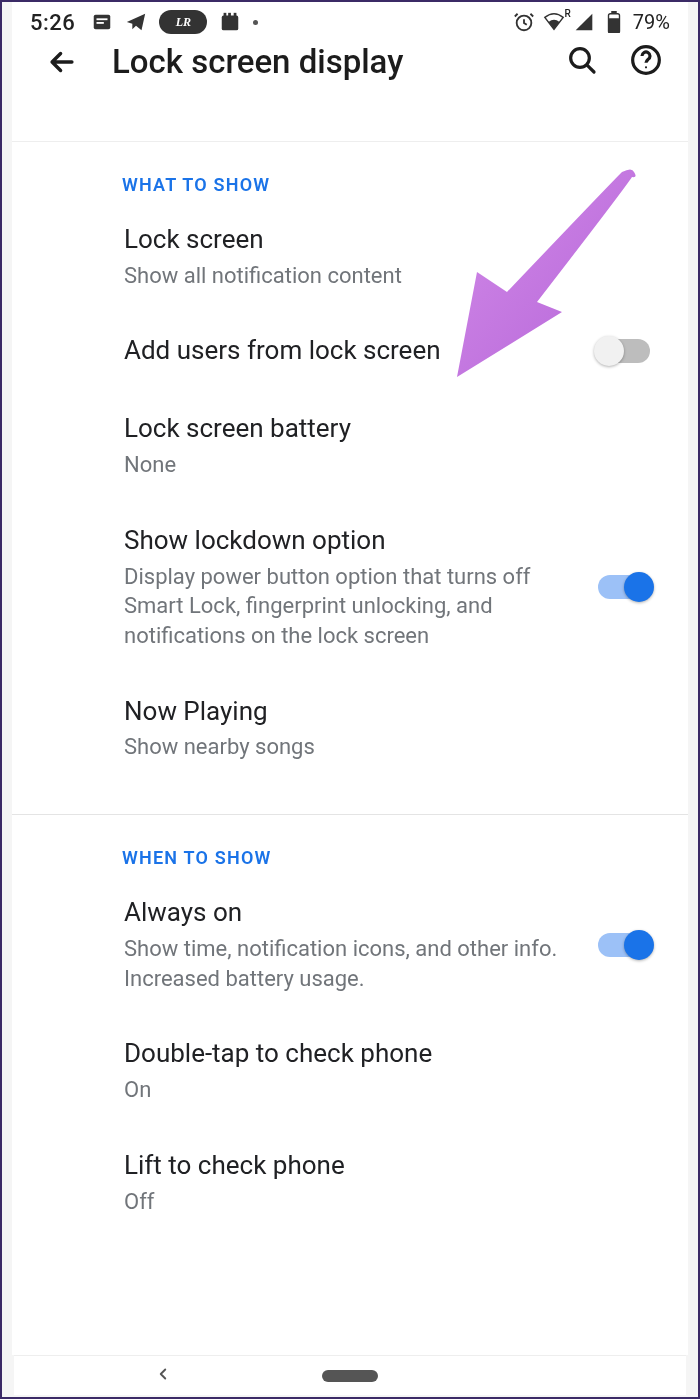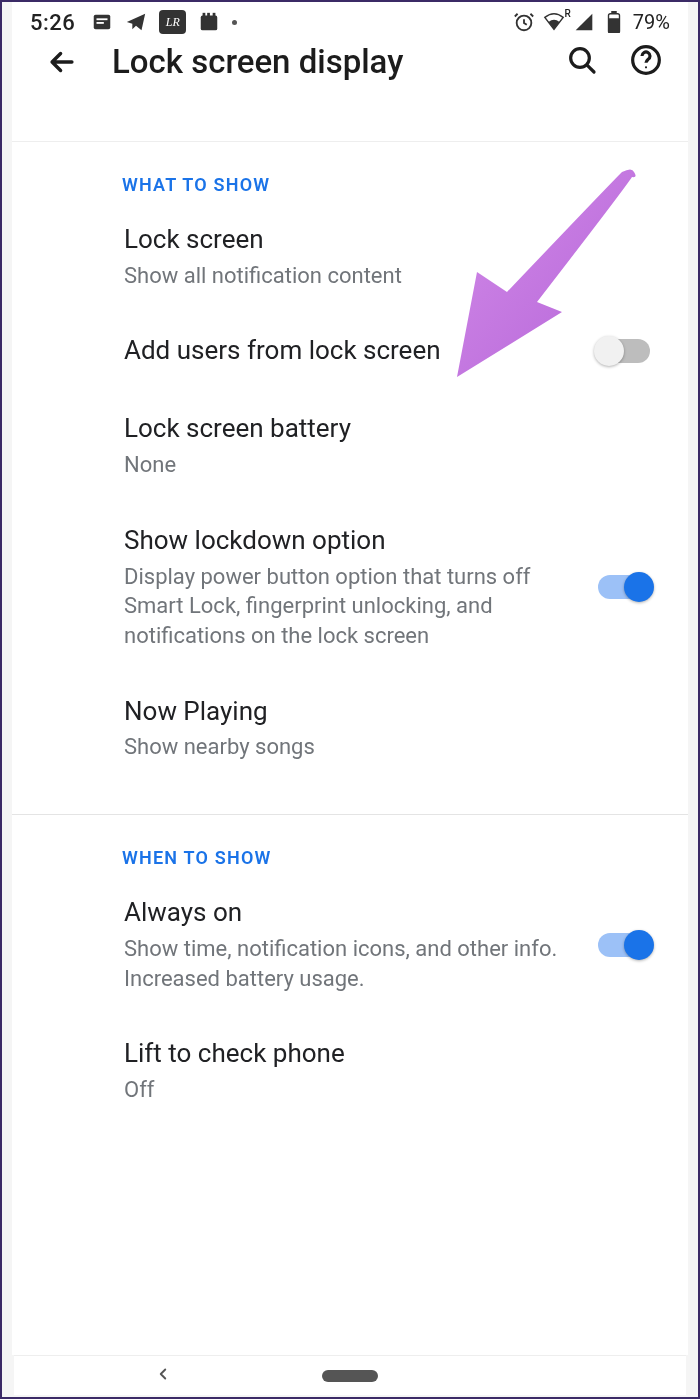--- a/index.html
+++ b/index.html
@@ -23,21 +23,21 @@
     justify-content: space-between;
     align-items: center;
     padding: 16px 18px;
     font-size: 22px;
     color: #222;
   }
   .status-left { display: flex; align-items: center; gap: 12px; }
   .status-right { display: flex; align-items: center; gap: 8px; }
   .status-time { font-weight: 500; letter-spacing: 0.5px; margin-right:4px;}
   .sicon { width: 22px; height: 22px; display:inline-flex; align-items:center; justify-content:center; }
-  .lr-badge { width:27px; height:24px; background:#333; color:#fff; font-size:12px; font-style:italic; font-weight:normal; display:flex; align-items:center; justify-content:center; border-radius:4px; font-family: Georgia, serif;}
+  .lr-badge { width:48px; height:24px; background:#333; color:#fff; font-size:12px; font-style:italic; font-weight:bold; display:flex; align-items:center; justify-content:center; border-radius:12px; font-family: Georgia, serif;}
   .dot { width:5px; height:5px; background:#555; border-radius:50%; }
   .battery-pct { font-size:20px; font-weight:400; }
   
   .app-bar {
     height: 100px;
     display: flex;
     align-items: flex-start;
     padding: 0 18px 0 30px;
     gap: 30px;
     border-bottom: 1px solid #eee;
@@ -223,20 +223,26 @@
       <div class="section-header">WHEN TO SHOW</div>
 
       <div class="item">
         <div class="item-text">
           <div class="item-title">Always on</div>
           <div class="item-sub">Show time, notification icons, and other info. Increased battery usage.</div>
         </div>
         <div class="toggle on"></div>
       </div>
 
+      <div class="item">
+        <div class="item-text">
+          <div class="item-title">Double-tap to check phone</div>
+          <div class="item-sub">On</div>
+        </div>
+      </div>
 
       <div class="item">
         <div class="item-text">
           <div class="item-title">Lift to check phone</div>
           <div class="item-sub">Off</div>
         </div>
       </div>
     </div>
 
   </div>

